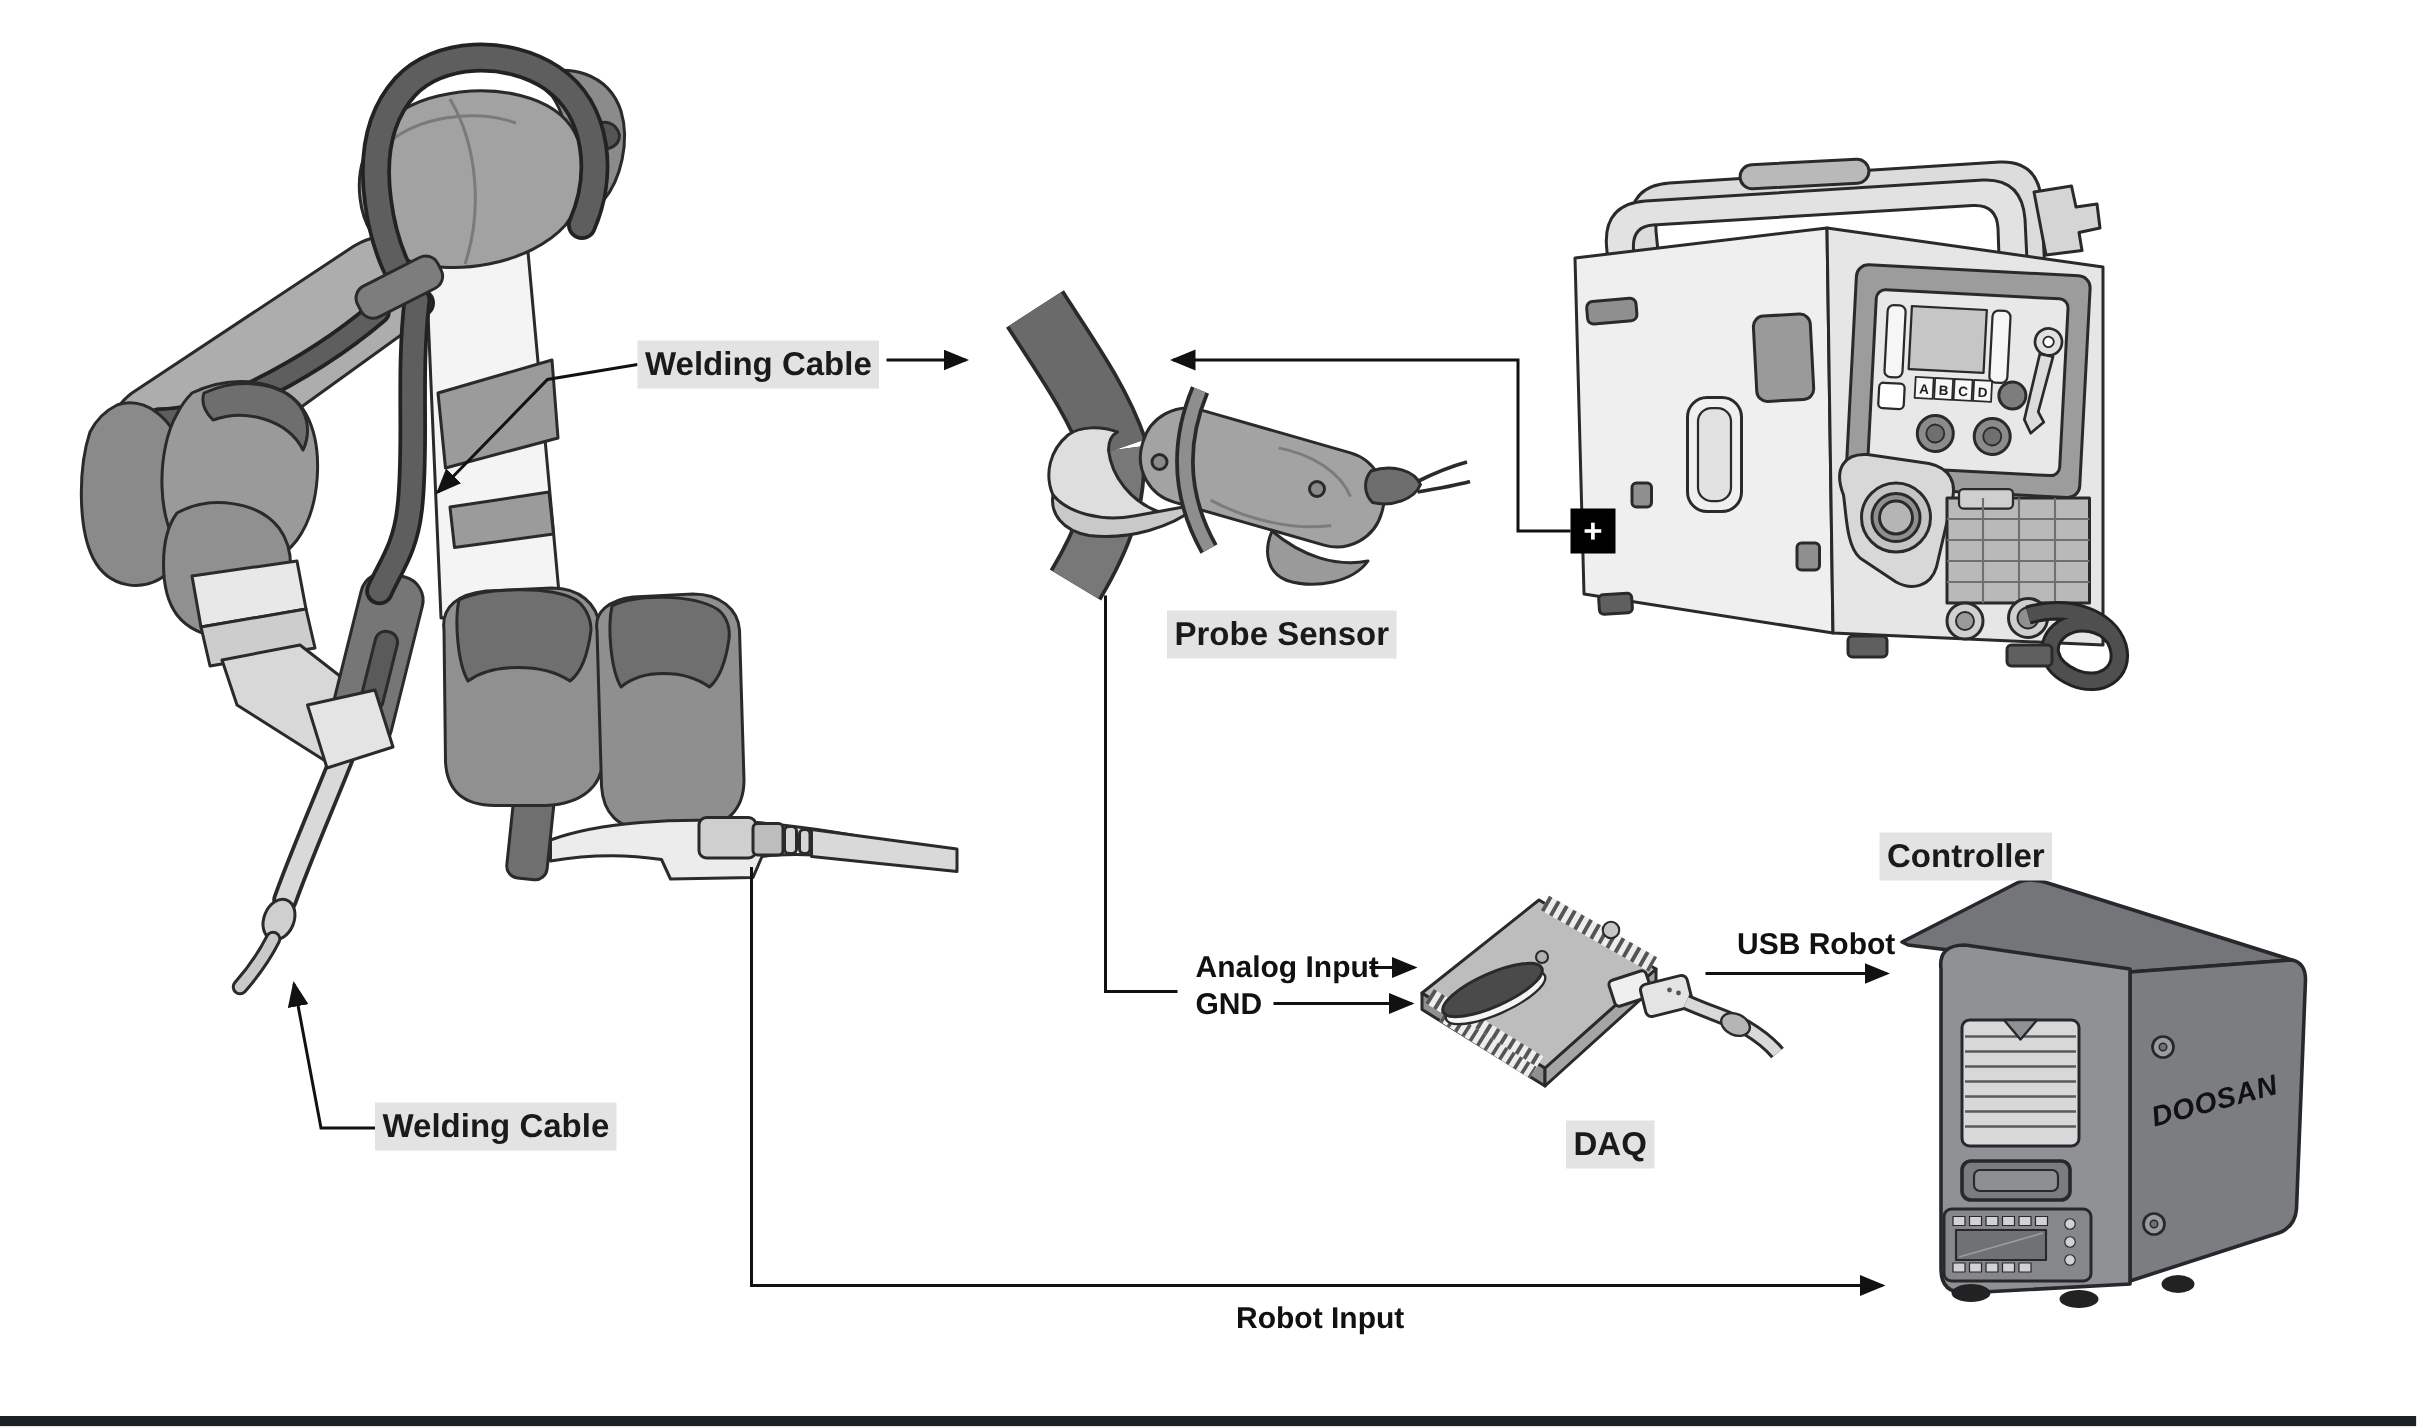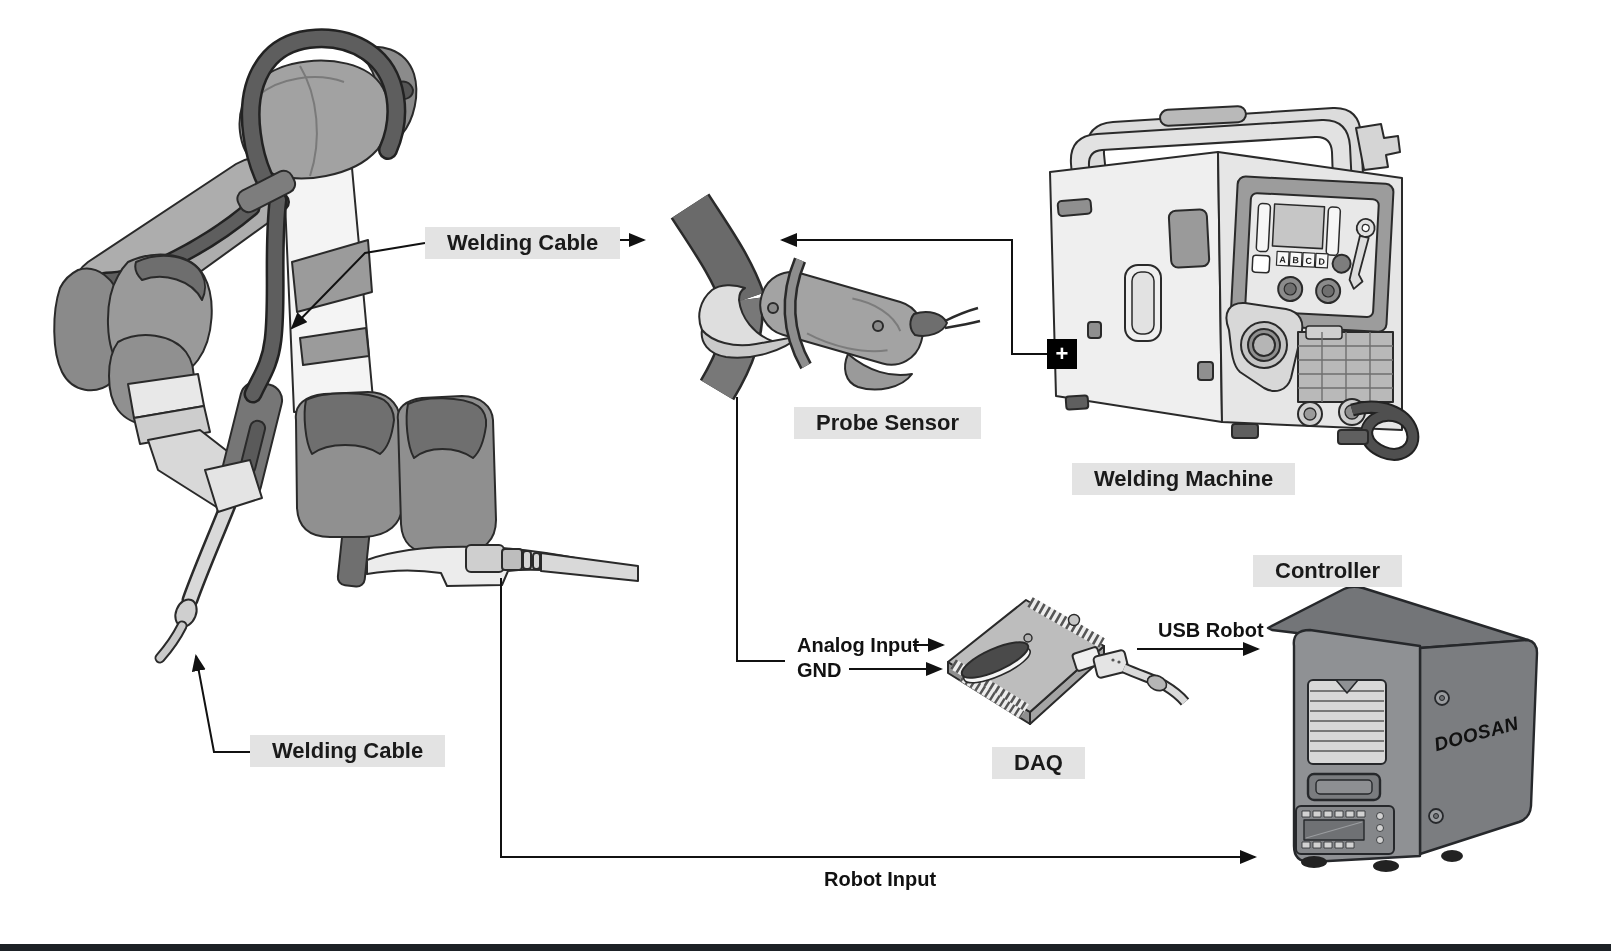--- a/index.html
+++ b/index.html
@@ -4,21 +4,21 @@
 <style>
   html,body{margin:0;padding:0;background:#ffffff;}
   .canvas{
     position:relative;width:1611px;height:951px;background:#ffffff;
     font-family:"Liberation Sans", sans-serif;overflow:hidden;
   }
   .art{position:absolute;left:0;top:0;}
   .chip{
     position:absolute;background:#e3e3e3;color:#1a1a1a;
     font-weight:bold;font-size:22px;line-height:32px;height:32px;
-    padding:0 22px;white-space:nowrap;
+    padding:0 5px;white-space:nowrap;
   }
   .plain{
     position:absolute;color:#111111;font-weight:600;font-size:20px;
     line-height:22px;white-space:nowrap;
   }
   .plus-box{
     position:absolute;left:1047px;top:339px;width:30px;height:30px;
     background:#000000;color:#ffffff;font-size:22px;font-weight:bold;
     text-align:center;line-height:29px;
   }
@@ -295,25 +295,24 @@
     <path d="M737,397 L737,661 L785,661"></path>
     <path d="M913,645 L943,645" marker-end="url(#arr)"></path>
     <path d="M849,669 L941,669" marker-end="url(#arr)"></path>
     <path d="M1137,649 L1258,649" marker-end="url(#arr)"></path>
     <path d="M501,578 L501,857 L1255,857" marker-end="url(#arr)"></path>
     <path d="M250,752 L214,752 L196,656" marker-end="url(#arr)"></path>
   </g>
 </svg>
 
 <div class="chip" style="left:425px;top:227px">Welding Cable</div>
-<div class="chip" style="left:794px;top:407px">Probe Sensor</div>
-<div class="chip" style="left:1072px;top:463px">Welding Machine</div>
+<div class="chip" style="left:778px;top:407px">Probe Sensor</div>
 <div class="chip" style="left:1253px;top:555px">Controller</div>
 <div class="chip" style="left:250px;top:735px">Welding Cable</div>
-<div class="chip" style="left:992px;top:747px">DAQ</div>
+<div class="chip" style="left:1044px;top:747px">DAQ</div>
 
 <div class="plain" style="left:797px;top:634px">Analog Input</div>
 <div class="plain" style="left:797px;top:659px">GND</div>
 <div class="plain" style="left:1158px;top:619px">USB Robot</div>
 <div class="plain" style="left:824px;top:868px">Robot Input</div>
 
 <div class="plus-box">+</div>
 
 <div class="footer-bar"></div>
 

